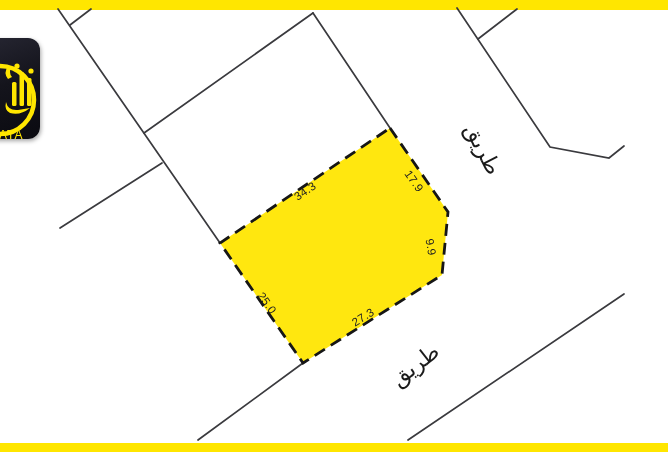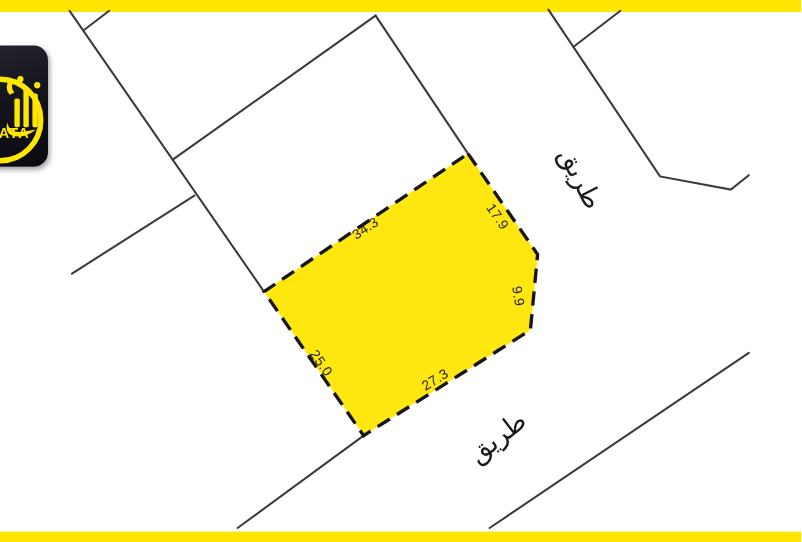--- a/index.html
+++ b/index.html
@@ -21,21 +21,21 @@
     position:absolute;font-size:22px;color:#1a1a1a;white-space:nowrap;
     font-family:"DejaVu Sans",sans-serif;transform-origin:center;
   }
   .logo{
     position:absolute;left:-16px;top:38px;width:56px;height:101px;border-radius:12px;
     background:linear-gradient(160deg,#262632 0%,#14141c 45%,#0a0a10 100%);
     overflow:hidden;box-shadow:1px 2px 4px rgba(0,0,0,.35);
   }
   .logo svg{display:block;width:56px;height:101px;}
   .logo-ata{
-    position:absolute;left:15px;top:66px;color:#ffe600;font-weight:bold;
+    position:absolute;left:15px;top:90px;color:#ffe600;font-weight:normal;
     font-size:12px;letter-spacing:1px;font-family:"Liberation Sans",sans-serif;
   }
 </style>
 </head>
 <body>
 
 <div class="stage">
 
   <div class="accent-bar top"></div>
   <div class="accent-bar bottom"></div>

